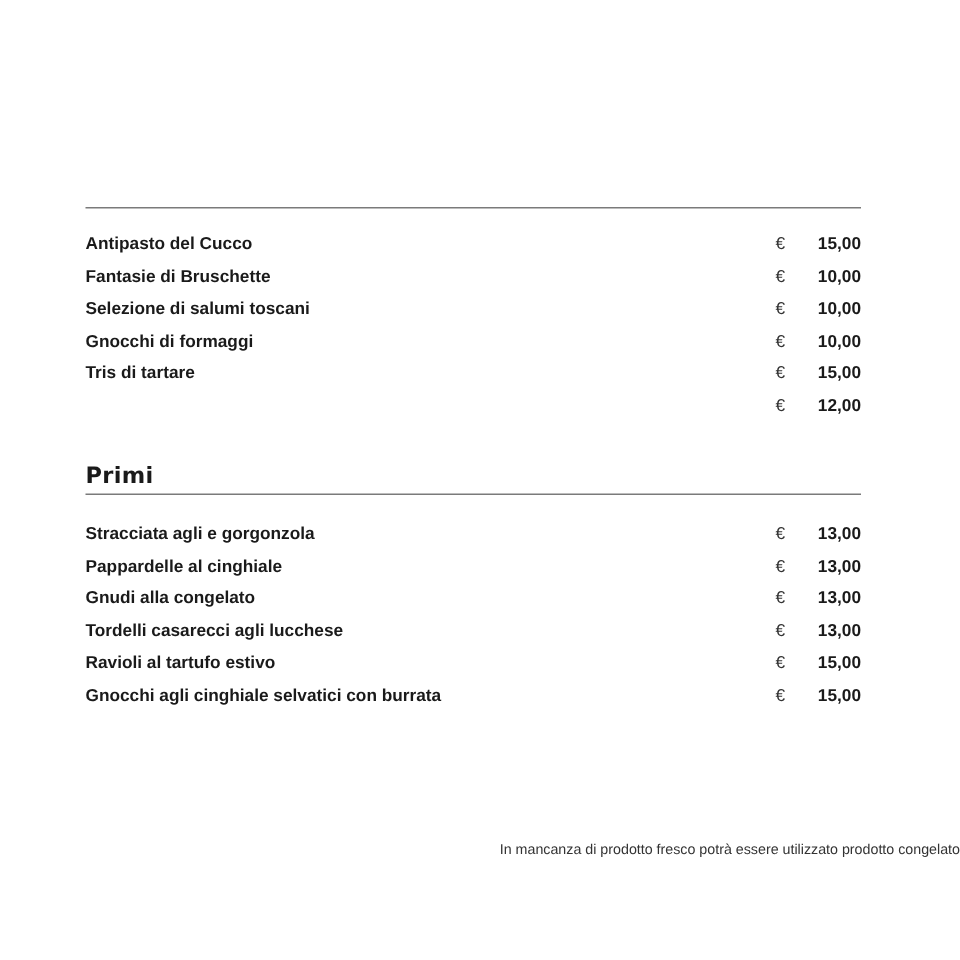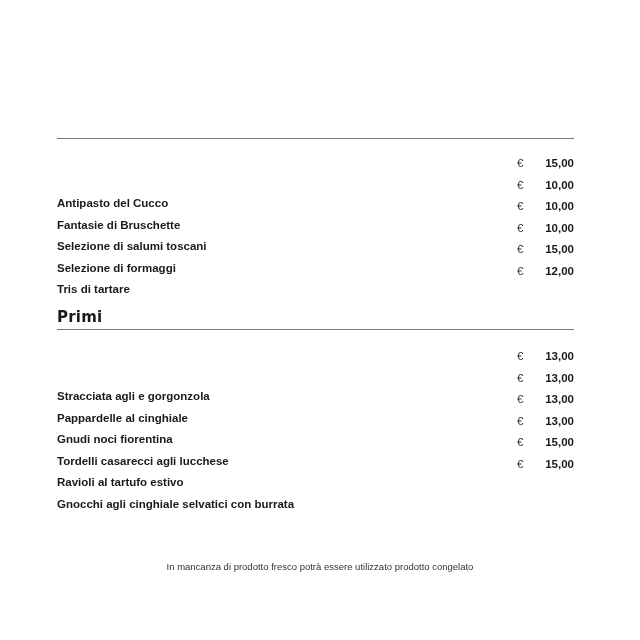--- a/index.html
+++ b/index.html
@@ -2,24 +2,24 @@
 <html><head>
 <meta charset="utf-8">
 <style>
   html, body { margin:0; padding:0; background:#ffffff; }
   body { width:640px; height:640px; position:relative; font-family:"Liberation Sans", sans-serif; color:#1a1a1a; overflow:hidden; }
   .section { position:absolute; left:57px; width:517px; }
   .section-title { font-family:"DejaVu Sans", sans-serif; font-weight:bold; font-size:15px; color:#1a1a1a; height:20px; line-height:20px; letter-spacing:0.2px; }
   .rule { height:1px; background:#7a7a7a; margin-top:2px; }
   .items { margin-top:16px; }
   .row { position:relative; height:21.6px; line-height:21.6px; font-size:11.5px; font-weight:bold; }
-  .row .name { position:absolute; left:0;margin-top:40px; }
+  .row .name { position:absolute; left:0; }
   .row .cur { position:absolute; left:460px; font-weight:normal; color:#333; }
   .row .price { position:absolute; right:0; }
-  .footer { position:absolute; left:0; width:640px; top:561px; text-align:center; font-size:9.5px; color:#333; }
+  .footer { position:absolute; left:0; width:640px; top:561px; text-align:right; font-size:9.5px; color:#333; }
 </style>
 </head>
 <body>
 
 <div class="section" style="top:136px;">
   <div class="rule"></div>
   <div class="items" style="margin-top:14px;">
     <div class="row">
         <span class="name">Antipasto del Cucco</span>
         <span class="cur">€</span>
@@ -29,21 +29,21 @@
         <span class="name">Fantasie di Bruschette</span>
         <span class="cur">€</span>
         <span class="price">10,00</span>
       </div>
     <div class="row">
         <span class="name">Selezione di salumi toscani</span>
         <span class="cur">€</span>
         <span class="price">10,00</span>
       </div>
     <div class="row">
-        <span class="name">Selezione di formaggi</span>
+        <span class="name">Gnocchi di formaggi</span>
         <span class="cur">€</span>
         <span class="price">10,00</span>
       </div>
     <div class="row">
         <span class="name">Tris di tartare</span>
         <span class="cur">€</span>
         <span class="price">15,00</span>
       </div>
     <div class="row">
         <span class="cur">€</span>
@@ -60,21 +60,21 @@
         <span class="name">Stracciata agli e gorgonzola</span>
         <span class="cur">€</span>
         <span class="price">13,00</span>
       </div>
     <div class="row">
         <span class="name">Pappardelle al cinghiale</span>
         <span class="cur">€</span>
         <span class="price">13,00</span>
       </div>
     <div class="row">
-        <span class="name">Gnudi noci fiorentina</span>
+        <span class="name">Gnudi alla congelato</span>
         <span class="cur">€</span>
         <span class="price">13,00</span>
       </div>
     <div class="row">
         <span class="name">Tordelli casarecci agli lucchese</span>
         <span class="cur">€</span>
         <span class="price">13,00</span>
       </div>
     <div class="row">
         <span class="name">Ravioli al tartufo estivo</span>

